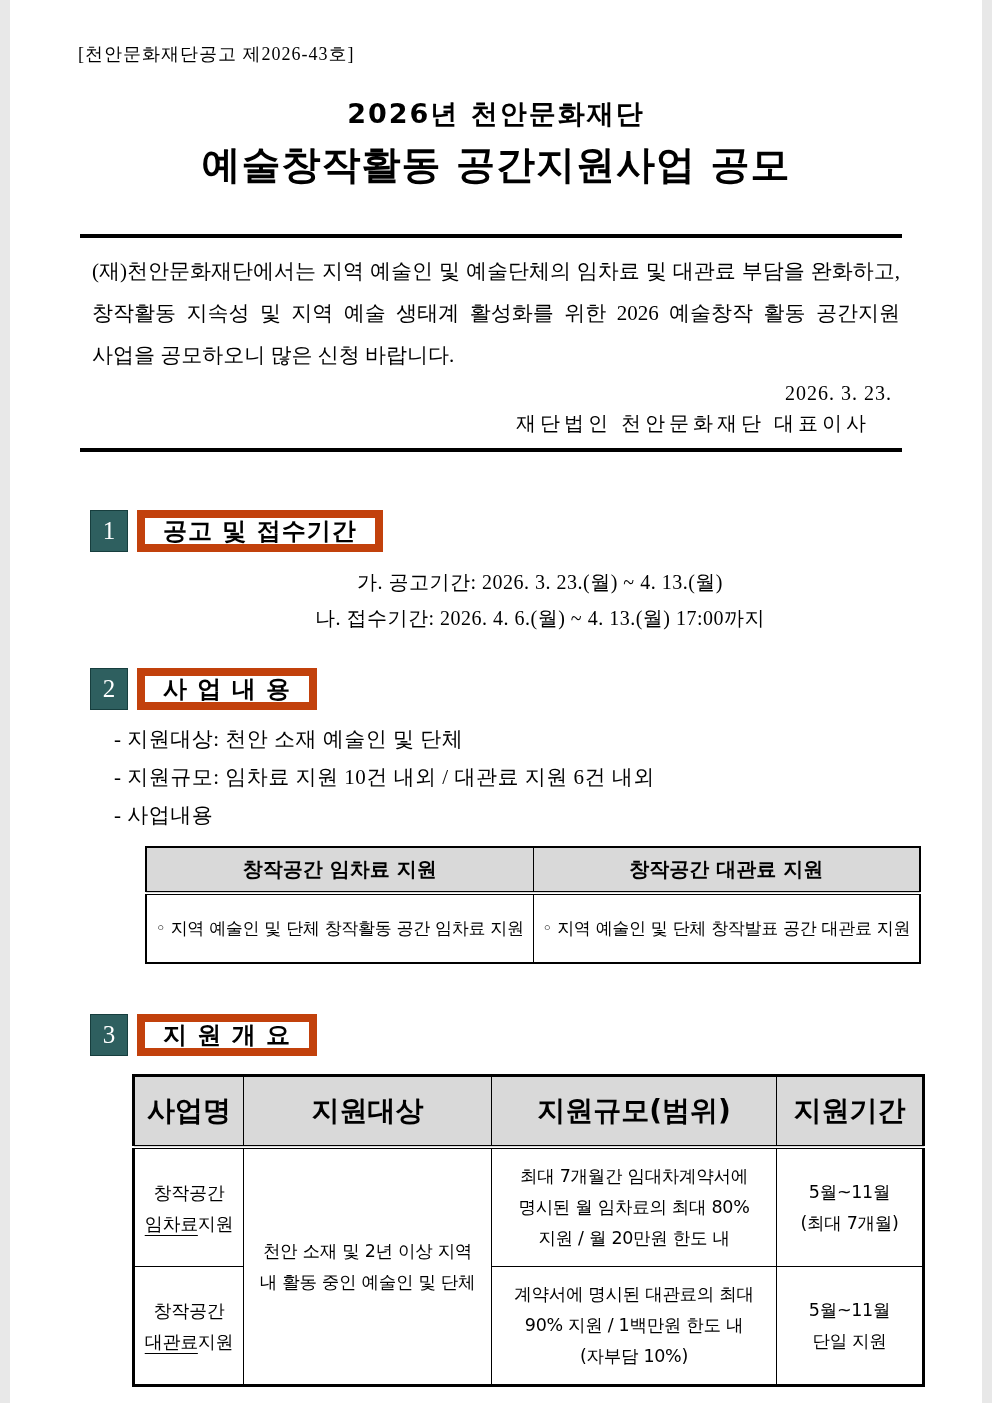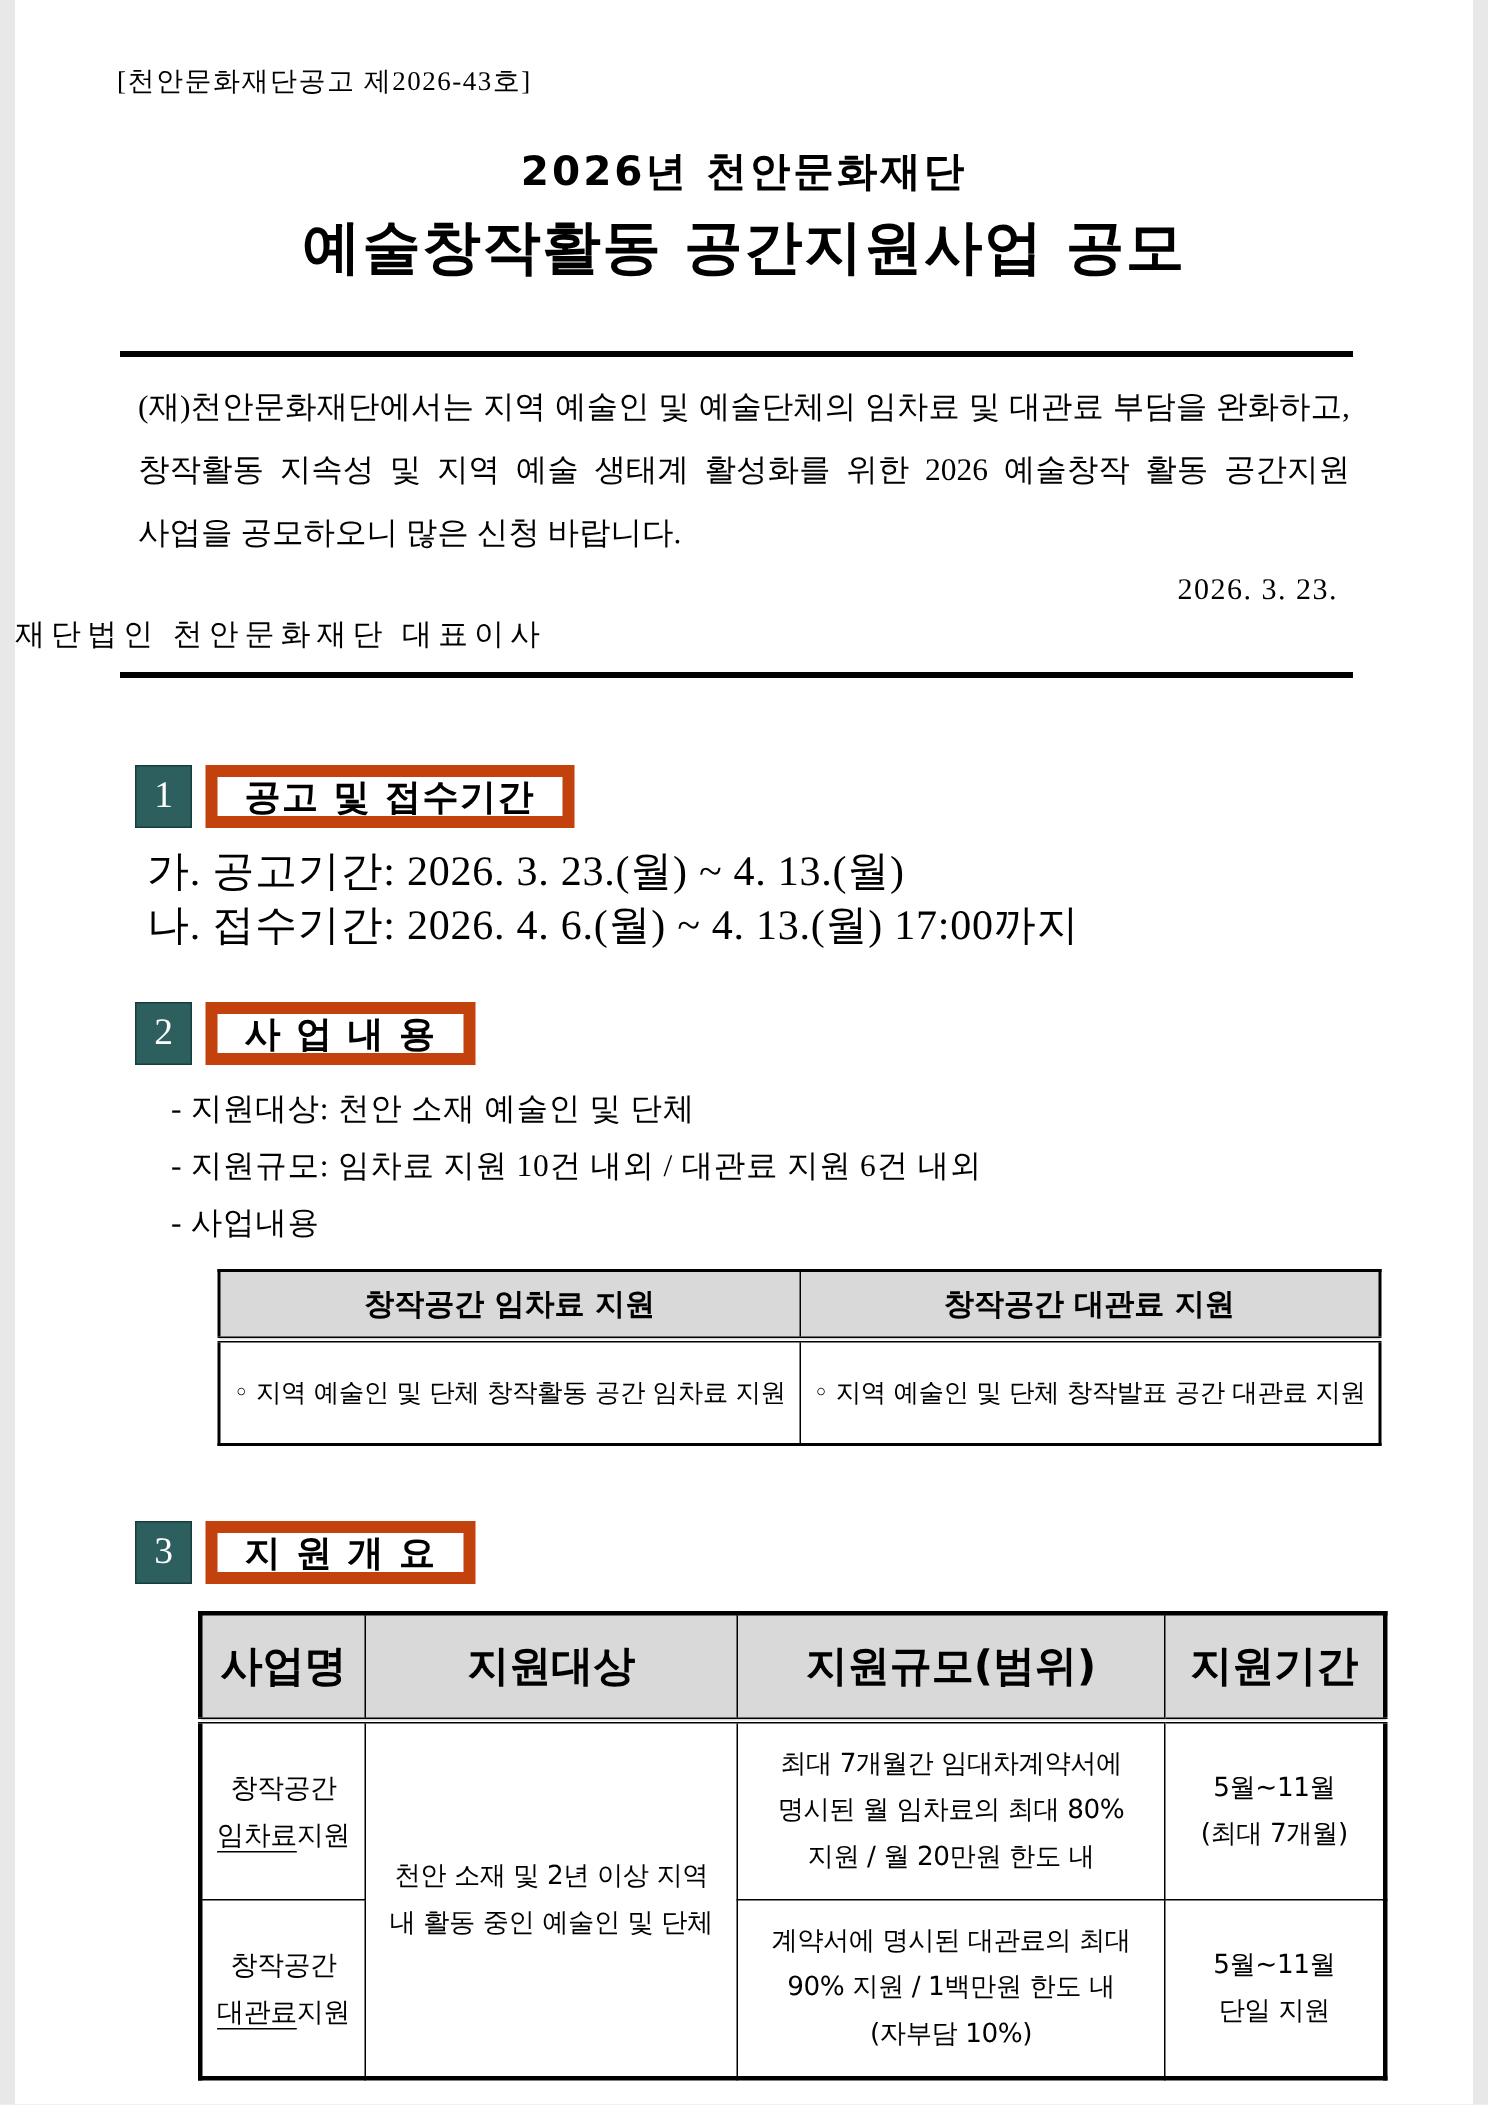--- a/index.html
+++ b/index.html
@@ -59,21 +59,21 @@
   .intro-date {
     margin-top: 2px;
     margin-right: 90px;
     text-align: right;
     font-size: 20px;
     line-height: 30px;
     letter-spacing: 1px;
   }
   .intro-sign {
     margin-right: 112px;
-    text-align: left;
+    text-align: right;
     font-size: 20px;
     line-height: 30px;
     letter-spacing: 4px;
   }
 
   
   .section-header {
     display: flex;
     align-items: stretch;
     margin-left: 80px;
@@ -105,23 +105,24 @@
     font-family: "DejaVu Sans", "Liberation Sans", sans-serif;
     font-weight: 800;
     font-size: 24px;
     letter-spacing: 1px;
     background: #fff;
   }
 
   
   .ga-na-list { margin: 12px 0 0 88px; }
   .ga-na-list .line {
-    font-size: 28px;
+    font-size: 20px;
     line-height: 36px;
     letter-spacing: 0.5px;
+    text-align: center;
   }
   .dash-list { margin: 10px 0 0 104px; }
   .dash-list .line {
     font-size: 21px;
     line-height: 38px;
     letter-spacing: 0.5px;
   }
 
   
   .content-table {

